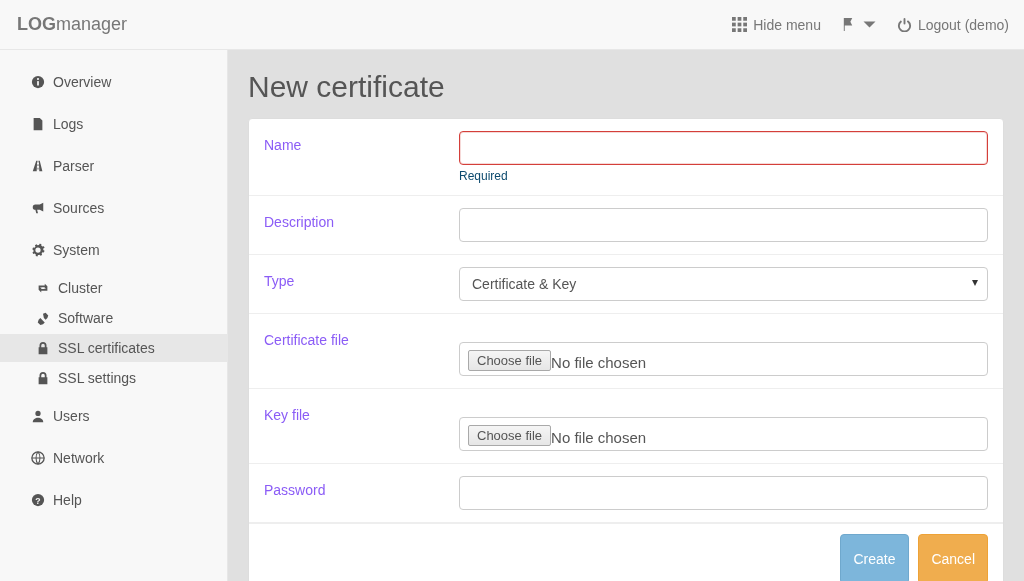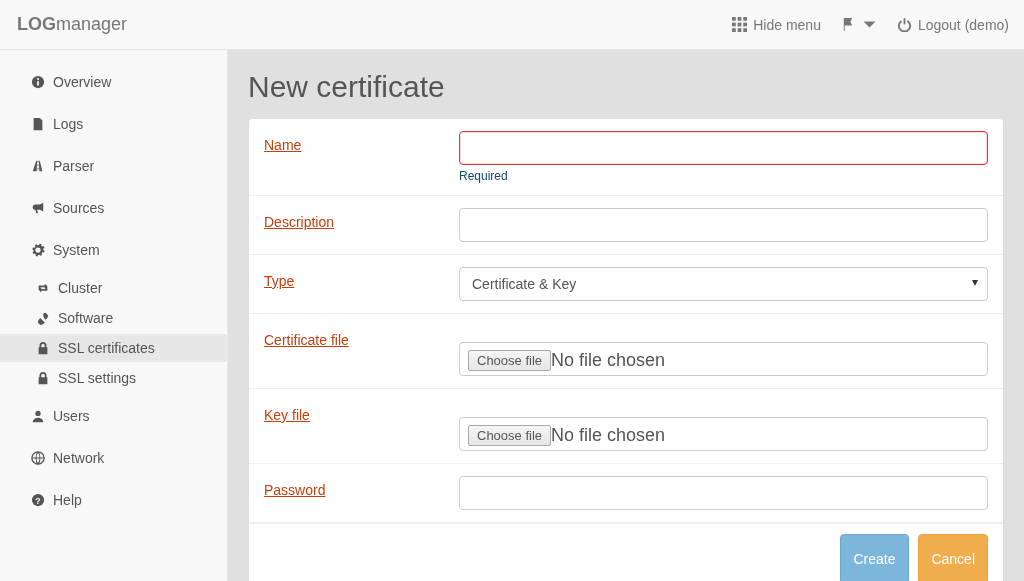--- a/index.html
+++ b/index.html
@@ -14,30 +14,30 @@
 .sidebar { width: 228px; background: #f8f8f8; border-right: 1px solid #e7e7e7; padding-top: 8px; }
 .nav-item, .nav-sub-item { display: flex; align-items: center; gap: 8px; padding: 10px 15px; color: #555; cursor: pointer; }
 .nav-item { margin: 6px 0; padding-left: 31px; }
 .nav-sub-item { padding: 6px 15px 6px 36px; margin: 2px 0; font-size: 14px; }
 .nav-sub-item.active { background: #e7e7e7; }
 .content { flex: 1; background: #e0e0e0; padding: 20px 20px 30px 20px; }
 .page-title { font-size: 30px; font-weight: 400; color: #555; margin-bottom: 14px; }
 .panel { background: #fff; border: 1px solid #ddd; border-radius: 4px; }
 .form-row { display: flex; padding: 12px 15px; border-bottom: 1px solid #eee; align-items: flex-start; }
 .form-row:last-of-type { border-bottom: none; }
-.form-label { width: 195px; padding-top: 6px; color: #c2410c; text-decoration: underline; }
+.form-label { width: 195px; padding-top: 6px; color: #8b5cf6; }
 .form-control-wrap { flex: 1; }
 .form-control { width: 100%; height: 34px; padding: 6px 12px; font-size: 14px; color: #555; background: #fff; border: 1px solid #ccc; border-radius: 4px; }
 .form-control.error { border-color: #d43f3a; box-shadow: 0 0 0 1px rgba(212,63,58,.2) inset; }
 .error-text { color: #0c4a6e; font-size: 12px; margin-top: 4px; }
 .select-wrap { position: relative; }
 .select-wrap::after { content: '▾'; position: absolute; right: 10px; top: 8px; color: #333; font-size: 12px; pointer-events: none; }
 .file-row .form-control { display: flex; align-items: flex-end; padding: 4px 8px; gap: 0; margin-top: 16px; }
 .file-btn { font-size: 13px; padding: 2px 8px; background: linear-gradient(#f5f5f5,#e6e6e6); border: 1px solid #a9a9a9; border-radius: 2px; cursor: pointer; }
-.file-text { color: #555; font-size: 18px; }
+.file-text { color: #555; font-size: 15px; }
 .panel-footer { padding: 10px 15px; text-align: right; border-top: 1px solid #eee; }
 .btn { display: inline-block; padding: 16px 12px; font-size: 14px; border-radius: 4px; border: 1px solid transparent; cursor: pointer; color: #fff; margin-left: 6px; }
 .btn-create { background: #7db6db; border-color: #6fa8cd; }
 .btn-cancel { background: #f0ad4e; border-color: #eea236; }
 svg { width: 14px; height: 14px; fill: currentColor; }
 .topbar svg { width: 15px; height: 15px; }
 </style>
 </head>
 <body>
 

